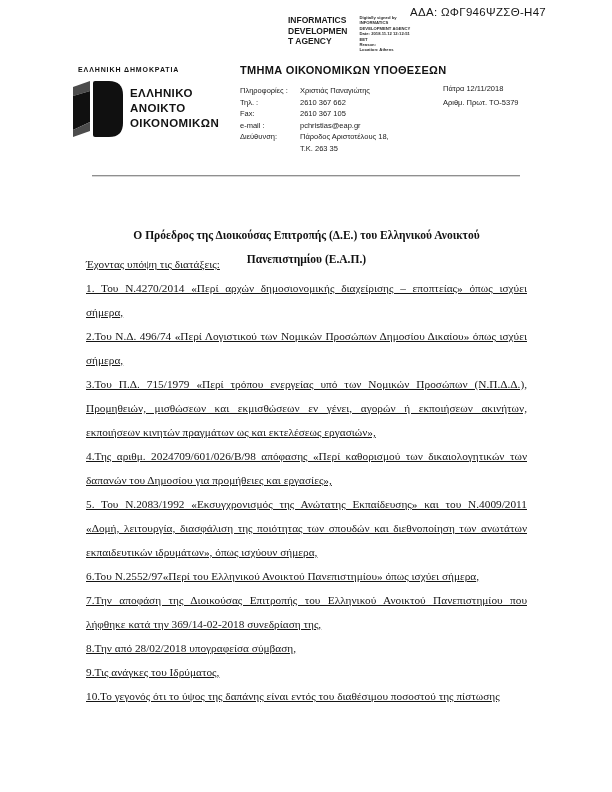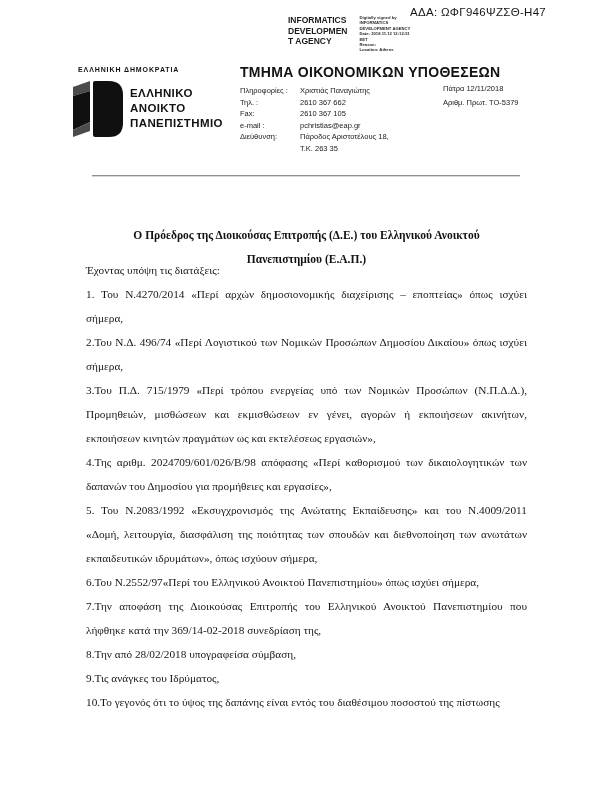--- a/index.html
+++ b/index.html
@@ -25,21 +25,21 @@
   }
   .logo { position:absolute; top:80px; left:72px; width:52px; height:58px; }
   .uni-name {
     position:absolute; top:86px; left:130px;
     font-family:"Liberation Sans", sans-serif; font-weight:700;
     font-size:11.5px; line-height:15px; letter-spacing:0.4px; white-space:nowrap;
   }
   .department {
     position:absolute; top:64px; left:240px;
     font-family:"Liberation Sans", sans-serif; font-weight:700;
-    font-size:14px; letter-spacing:0.3px; white-space:nowrap;
+    font-size:11px; letter-spacing:0.3px; white-space:nowrap;
   }
   .contact {
     position:absolute; top:86px; left:240px;
     font-family:"Liberation Sans", sans-serif; font-size:7.5px; color:#1a1a1a;
   }
   .contact .row { display:flex; height:11.6px; }
   .contact .lbl { width:60px; white-space:nowrap; }
   .contact .val { white-space:nowrap; }
   .dateblock {
     position:absolute; top:84px; left:443px;
@@ -48,22 +48,22 @@
   .dateblock .line { margin-bottom:4.5px; white-space:nowrap; }
   .rule {
     position:absolute; top:175px; left:92px; width:428px; height:2px;
     background:#8f8f8f; border-bottom:1px solid #d6d6d6;
   }
   .doc-title {
     position:absolute; top:204px; left:86px; width:441px;
     text-align:center; font-weight:700; font-size:11.5px; line-height:24px;margin-top:19px;
   }
   .body-text {
-    position:absolute; top:258px; left:86px; width:441px;
-    font-size:11.3px; line-height:24px; color:#161616;
+    position:absolute; top:252px; left:86px; width:441px;
+    font-size:11.3px; line-height:24px; color:#161616;text-decoration:underline;
   }
   .body-text p { text-align:justify; }
   .body-text p.intro { text-align:left; }
 </style>
 </head>
 <body>
 
 <div class="page">
 
   <div class="ada">ΑΔΑ: ΩΦΓ946ΨΖΣΘ-Η47</div>
@@ -93,21 +93,21 @@
     <polygon points="1,7 18,1 18,11 1,16" fill="#4c4c4c"></polygon>
     <polygon points="1,16 18,11 18,42 1,50" fill="#101010"></polygon>
     <polygon points="1,50 18,42 18,51 1,57" fill="#4c4c4c"></polygon>
     <path d="M23 1 H37 Q51 1 51 15 V43 Q51 57 37 57 H23 Q21 57 21 55 V3 Q21 1 23 1 Z" fill="#101010"></path>
   </svg>
 
   <div class="uni-name">
 
   <div>ΕΛΛΗΝΙΚΟ</div>
       <div>ΑΝΟΙΚΤΟ</div>
-      <div>ΠΑΝΕΠΙΣΤΗΜΙΟ</div>
+      <div>ΟΙΚΟΝΟΜΙΚΩΝ</div>
     </div>
 
   <div class="department">ΤΜΗΜΑ ΟΙΚΟΝΟΜΙΚΩΝ ΥΠΟΘΕΣΕΩΝ</div>
 
   <div class="contact">
 
       <div class="row">
         <span class="lbl">Πληροφορίες :</span>
         <span class="val">Χριστιάς Παναγιώτης</span>
       </div>

